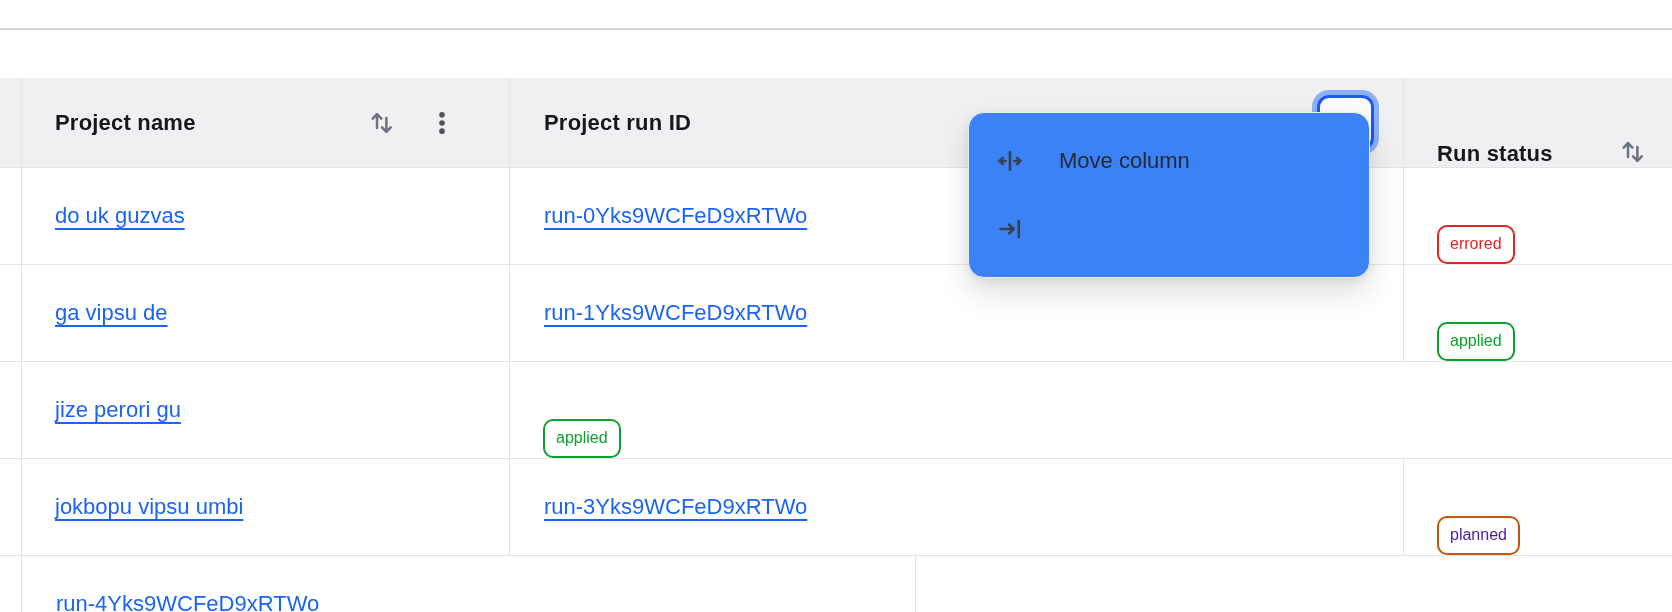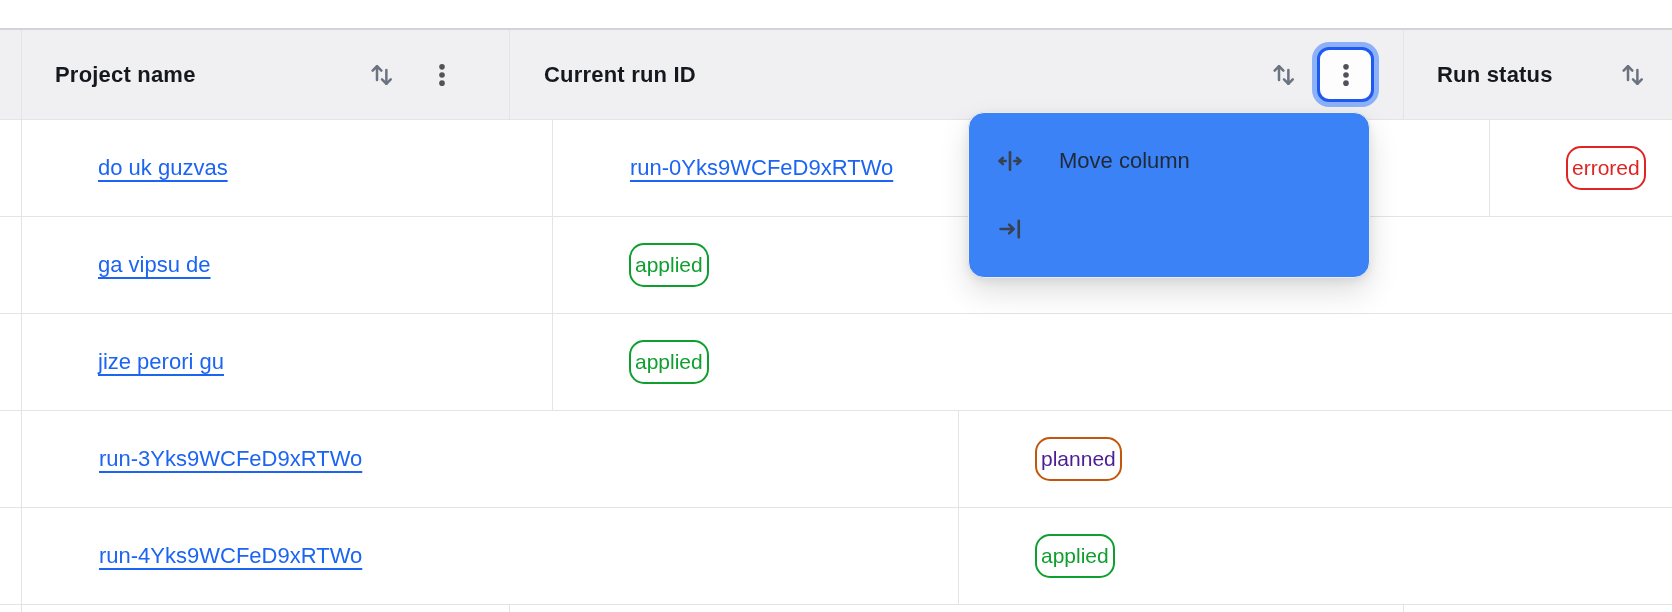--- a/index.html
+++ b/index.html
@@ -2,46 +2,46 @@
 <html><head>
 <meta charset="utf-8">
 <style>
   html,body{margin:0;padding:0;}
   body{
     width:1672px;height:612px;position:relative;overflow:hidden;
     background:#ffffff;font-family:"Liberation Sans","DejaVu Sans",sans-serif;
     -webkit-font-smoothing:antialiased;
   }
   .table-wrap{position:absolute;top:28px;left:0;width:1672px;border-top:2px solid #d4d4d8;}
-  .hrow{display:flex;height:90px;background:#f0f0f2;box-sizing:border-box;border-bottom:1px solid #e4e4e7;}
-  .row{display:flex;height:97px;background:#ffffff;box-sizing:border-box;border-bottom:1px solid #e4e4e7;gap:43px;}
+  .hrow{display:flex;height:90px;background:#f0f0f2;box-sizing:border-box;border-bottom:1px solid #e4e4e7;margin-top:48px;}
+  .row{display:flex;height:97px;background:#ffffff;box-sizing:border-box;border-bottom:1px solid #e4e4e7;}
   .row-partial{display:flex;height:7px;background:#ffffff;box-sizing:border-box;}
   .c0{width:22px;box-sizing:border-box;border-right:1px solid #e4e4e7;flex:none;}
   .c1{width:488px;box-sizing:border-box;border-right:1px solid #e4e4e7;flex:none;display:flex;align-items:center;padding-left:33px;padding-right:52px;}
   .c2{width:894px;box-sizing:border-box;border-right:1px solid #e4e4e7;flex:none;display:flex;align-items:center;padding-left:34px;padding-right:29px;}
-  .c3{width:268px;box-sizing:border-box;flex:none;display:flex;align-items:center;padding-left:33px;padding-right:24px;}
+  .c3{width:268px;box-sizing:border-box;flex:none;display:flex;align-items:flex-end;padding-left:33px;padding-right:24px;}
   .hlabel{font-size:22px;font-weight:600;color:#15181e;letter-spacing:.2px;white-space:nowrap;}
   .hicons{margin-left:auto;display:flex;align-items:center;}
   .sort-btn{display:flex;align-items:center;justify-content:center;background:none;border:none;padding:0;cursor:pointer;}
   .kebab-btn{display:flex;align-items:center;justify-content:center;background:none;border:none;padding:0;cursor:pointer;width:30px;height:44px;}
   .kebab-btn-focused{
     width:57px;height:55px;box-sizing:border-box;margin-left:18px;
     background:#fdfdfe;border:3px solid #1f5af0;border-radius:12px;
     box-shadow:0 0 0 5px #8db1f8;
     display:flex;align-items:center;justify-content:center;cursor:pointer;padding:0;
   }
   .c1 .sort-btn{margin-right:30px;}
   .c2 .sort-btn{margin-right:0;}
   a.cell-link{
     font-size:22px;color:#1c64f2;text-decoration:underline;
     text-decoration-thickness:2px;text-underline-offset:5px;white-space:nowrap;cursor:pointer;
   }
   .badge{
-    display:inline-block;font-size:21px;line-height:1;padding:9px 4px 10px;
-    border:2px solid currentColor;border-radius:15px;background:#ffffff;white-space:nowrap;
+    display:inline-block;font-size:16px;line-height:1;padding:9px 11px 10px;
+    border:2px solid currentColor;border-radius:10px;background:#ffffff;white-space:nowrap;
   }
   .menu{
     position:absolute;left:968px;top:112px;width:402px;box-sizing:border-box;z-index:10;
     background:#3b82f6;border:1px solid #ececef;border-radius:16px;padding:14px 0;
     box-shadow:0 14px 30px rgba(0,0,0,.13),0 3px 10px rgba(0,0,0,.07);
   }
   .menu-item{display:flex;align-items:center;height:68px;padding:0 28px 0 26px;cursor:pointer;}
   .menu-item svg{flex:none;margin-right:34px;}
   .menu-label{font-size:22px;color:#1f2937;white-space:nowrap;}
 </style>
@@ -68,21 +68,21 @@
           <svg width="28" height="28" viewBox="0 0 24 24" fill="#52525b">
             <circle cx="12" cy="5" r="2.4"></circle>
               <circle cx="12" cy="12" r="2.4"></circle>
               <circle cx="12" cy="19" r="2.4"></circle>
           </svg>
         </button>
       </span>
     </div>
 
     <div class="c2">
-      <span class="hlabel">Current run ID</span>
+      <span class="hlabel">Project run ID</span>
       <span class="hicons">
         <button class="sort-btn" aria-label="sort">
           <svg width="30" height="30" viewBox="0 0 24 24" fill="none" stroke="#6b7280" stroke-width="2" stroke-linecap="round" stroke-linejoin="round">
             <path d="M8 16V5"></path>
               <path d="M4.5 8.5 8 5l3.5 3.5"></path>
             <path d="M15.5 8v11"></path>
               <path d="M12 15.5l3.5 3.5 3.5-3.5"></path>
           </svg>
         </button>
         <button class="kebab-btn-focused" aria-label="column menu (open)">
@@ -122,37 +122,43 @@
     <div class="c3">
       <span class="badge" style="color: rgb(224, 36, 36); border-color: rgb(224, 36, 36);">errored</span>
     </div>
   </div>
 
   <div class="row">
     <div class="c0"></div>
     <div class="c1">
       <a class="cell-link">ga vipsu de</a>
     </div>
+    <div class="c2">
+      <a class="cell-link">run-1Yks9WCFeD9xRTWo</a>
+    </div>
     <div class="c3">
       <span class="badge" style="color: rgb(14, 159, 46); border-color: rgb(14, 159, 46);">applied</span>
     </div>
   </div>
 
   <div class="row">
     <div class="c0"></div>
     <div class="c1">
       <a class="cell-link">jize perori gu</a>
     </div>
     <div class="c3">
       <span class="badge" style="color: rgb(14, 159, 46); border-color: rgb(14, 159, 46);">applied</span>
     </div>
   </div>
 
   <div class="row">
     <div class="c0"></div>
+    <div class="c1">
+      <a class="cell-link">jokbopu vipsu umbi</a>
+    </div>
     <div class="c2">
       <a class="cell-link">run-3Yks9WCFeD9xRTWo</a>
     </div>
     <div class="c3">
       <span class="badge" style="color: #4c1d95; border-color: rgb(194, 87, 11);">planned</span>
     </div>
   </div>
 
   <div class="row">
     <div class="c0"></div>

